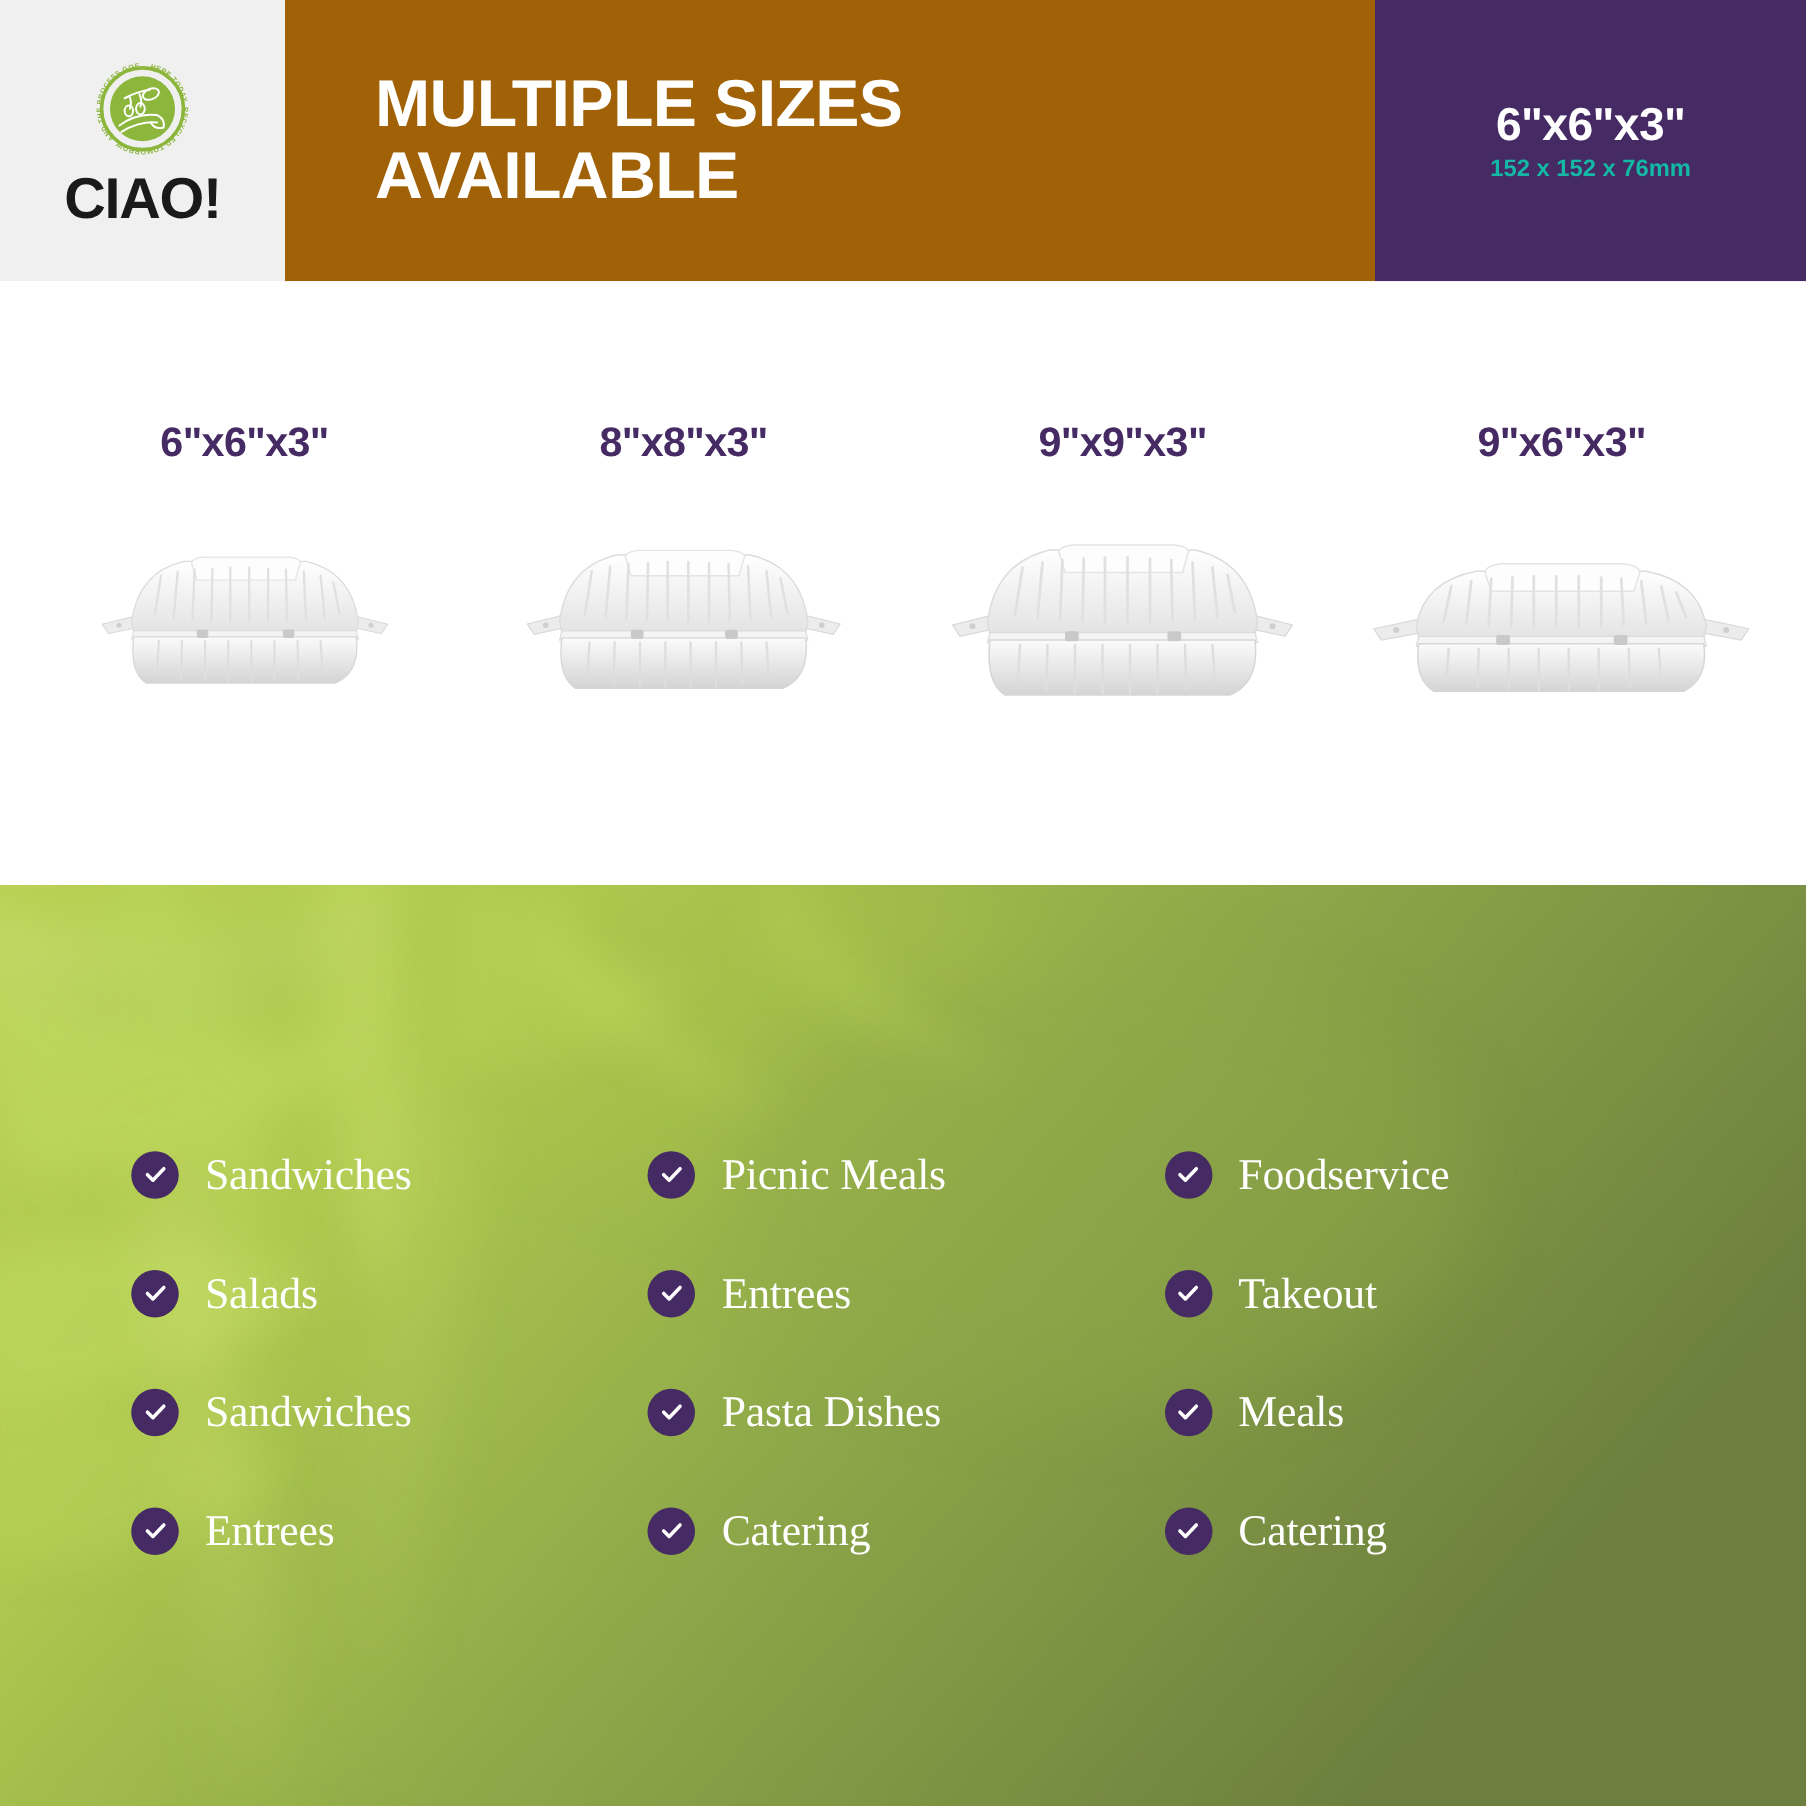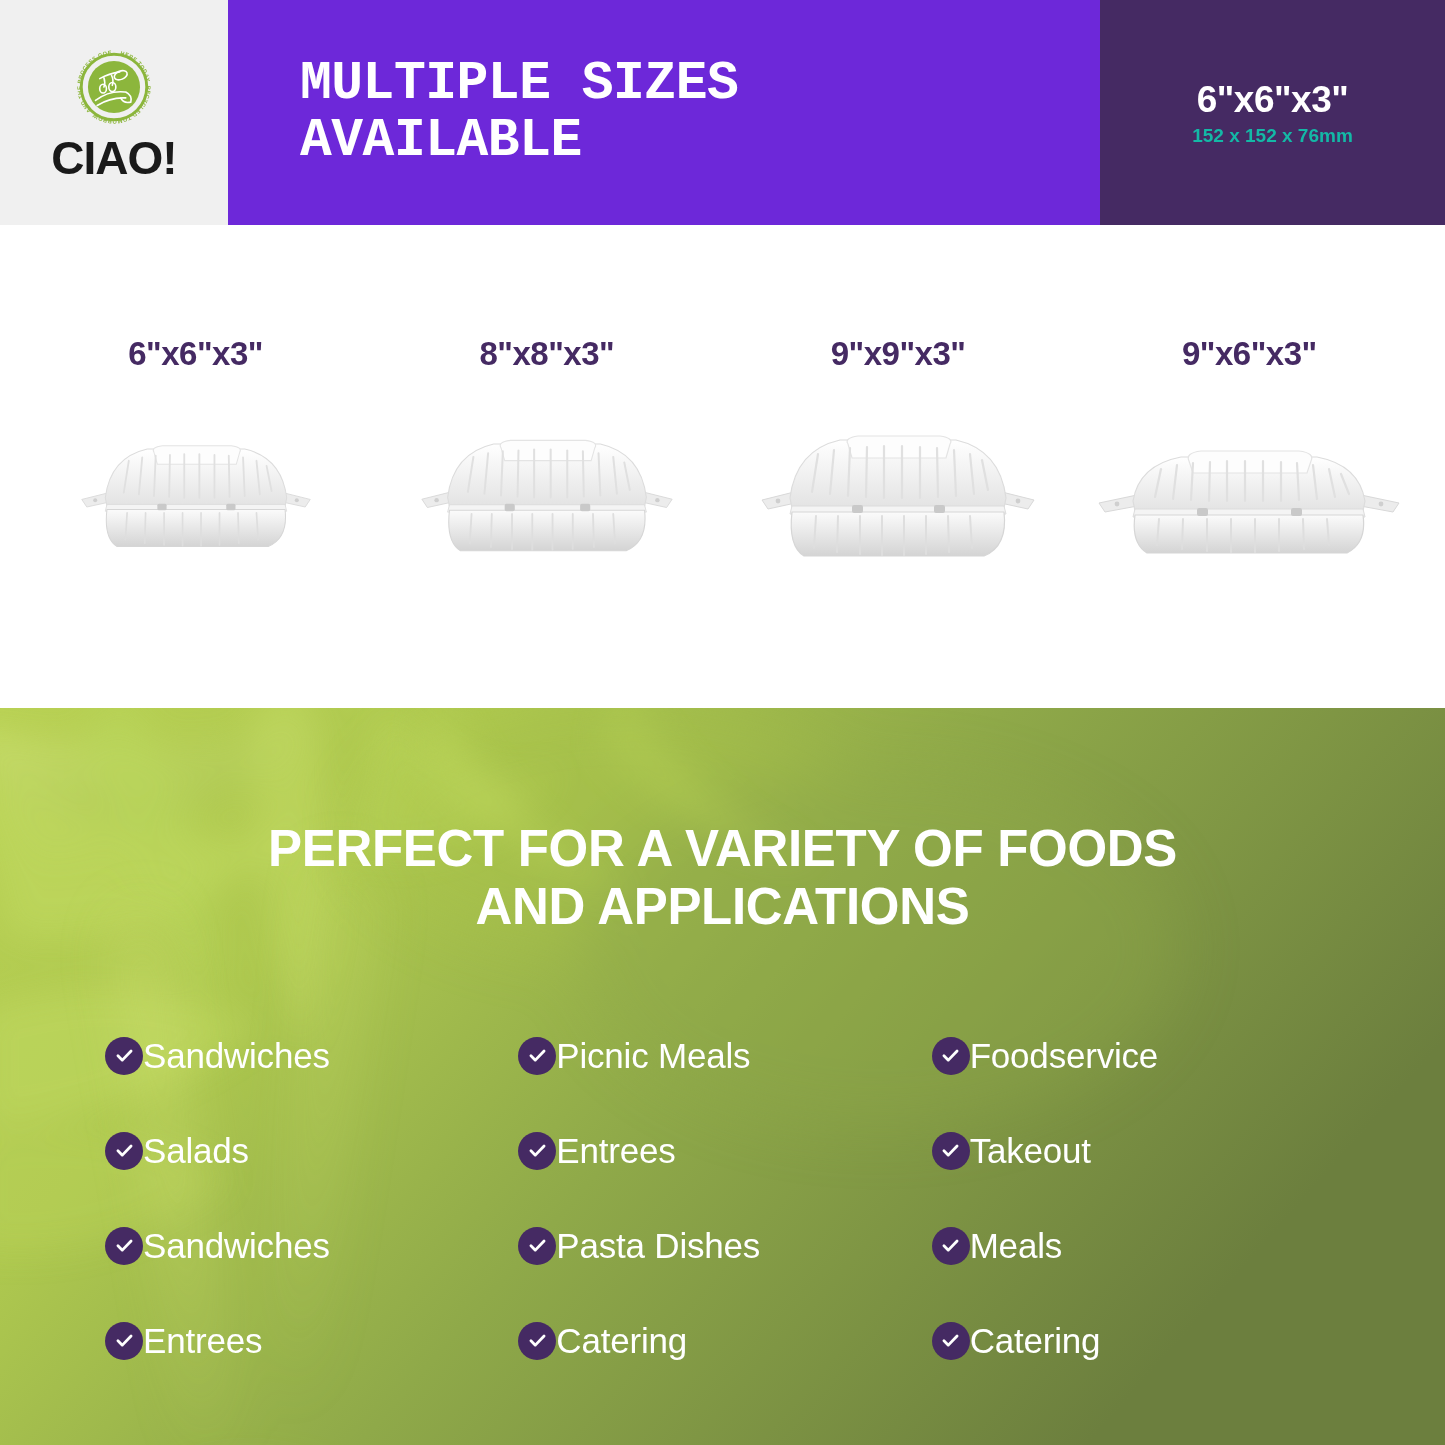--- a/index.html
+++ b/index.html
@@ -17,22 +17,22 @@
     width:228px; height:225px; background:#F0F0F0;
     display:flex; flex-direction:column; align-items:center; justify-content:center;
     gap:6px; flex:0 0 228px;
   }
   .logo-badge { width:84px; height:84px; position:relative; }
   .logo-wordmark {
     font-size:46px; font-weight:bold; color:#1A1A1A;
     letter-spacing:-1px; line-height:1;
   }
   .header-title-band {
-    flex:1 1 auto; background:#6d28d9; height:225px;
-    display:flex; align-items:center; padding-left:72px;font-family:Liberation Mono, monospace;
+    flex:1 1 auto; background:#a16207; height:225px;
+    display:flex; align-items:center; padding-left:72px;
   }
   .header-title {
     color:#ffffff; font-size:53px; font-weight:bold;
     line-height:1.06; letter-spacing:-0.5px; text-transform:uppercase;
   }
   .size-badge {
     flex:0 0 345px; background:#452A63; height:225px;
     display:flex; flex-direction:column; align-items:center; justify-content:center; gap:4px;
   }
   .size-badge-main { color:#fff; font-size:37px; font-weight:bold; letter-spacing:-0.5px; }
@@ -62,21 +62,21 @@
   .uses-inner { position:relative; z-index:5; width:100%; height:100%; padding-top:112px; }
   .uses-title {
     text-align:center; color:#ffffff; font-size:51px; font-weight:bold;
     line-height:1.14; letter-spacing:-0.3px; text-transform:uppercase;
     padding:0 120px;
   }
   .uses-columns {
     display:flex; margin-top:72px; padding:0 100px 0 105px;
   }
   .uses-col { flex:1 1 33.33%; display:flex; flex-direction:column; gap:0px; }
-  .use-item { display:flex; align-items:center; height:95px; }
+  .use-item { display:flex; align-items:center; gap:21px; height:95px;font-family:Liberation Serif, serif; }
   .check-badge {
     width:38px; height:38px; border-radius:50%; background:#452A63;
     display:flex; align-items:center; justify-content:center; flex:0 0 38px;
   }
   .use-label {
     color:#ffffff; font-size:35px; font-weight:normal; letter-spacing:-0.2px;
     white-space:nowrap;
   }
 </style>
 </head>
@@ -363,24 +363,20 @@
         </g>
 
         <g filter="url(#blurSoft)" opacity="0.35">
           <path d="M430 -20 Q520 130 640 190 Q520 160 420 60 Z" fill="#C2DB60"></path>
           <path d="M620 -30 Q700 110 820 150 Q690 140 600 40 Z" fill="#B8D357"></path>
         </g>
       </svg>
     </div>
 
     <div class="uses-inner">
-      <div class="uses-title">
-        <div>PERFECT FOR A VARIETY OF FOODS</div>
-        <div>AND APPLICATIONS</div>
-      </div>
 
       <div class="uses-columns">
 
         <div class="uses-col">
           <div class="use-item">
             <span class="check-badge">
               <svg width="21" height="21" viewBox="0 0 24 24">
                   <path d="M4.5 12.3 L9.5 17.3 L19.5 6.8" fill="none" stroke="#fff" stroke-width="3.2" stroke-linecap="round" stroke-linejoin="round"></path>
                 </svg>
             </span>

